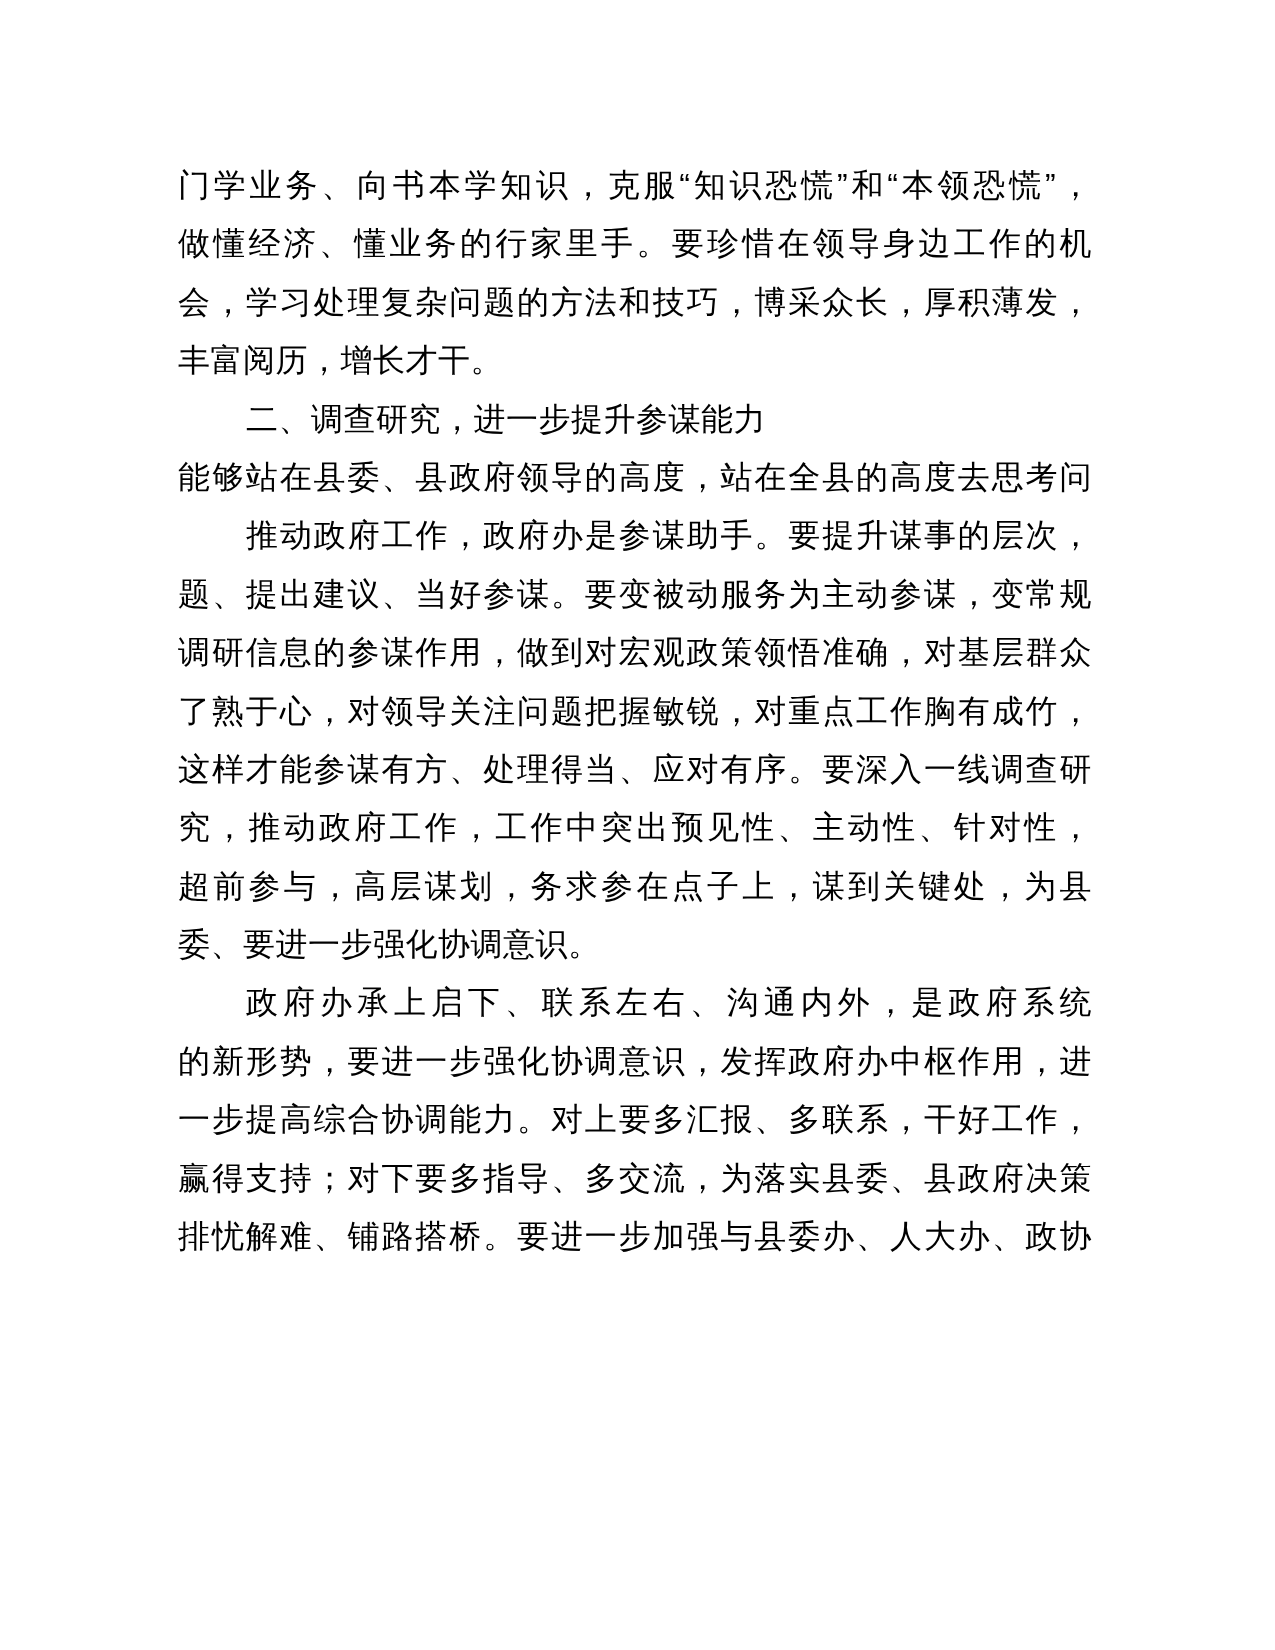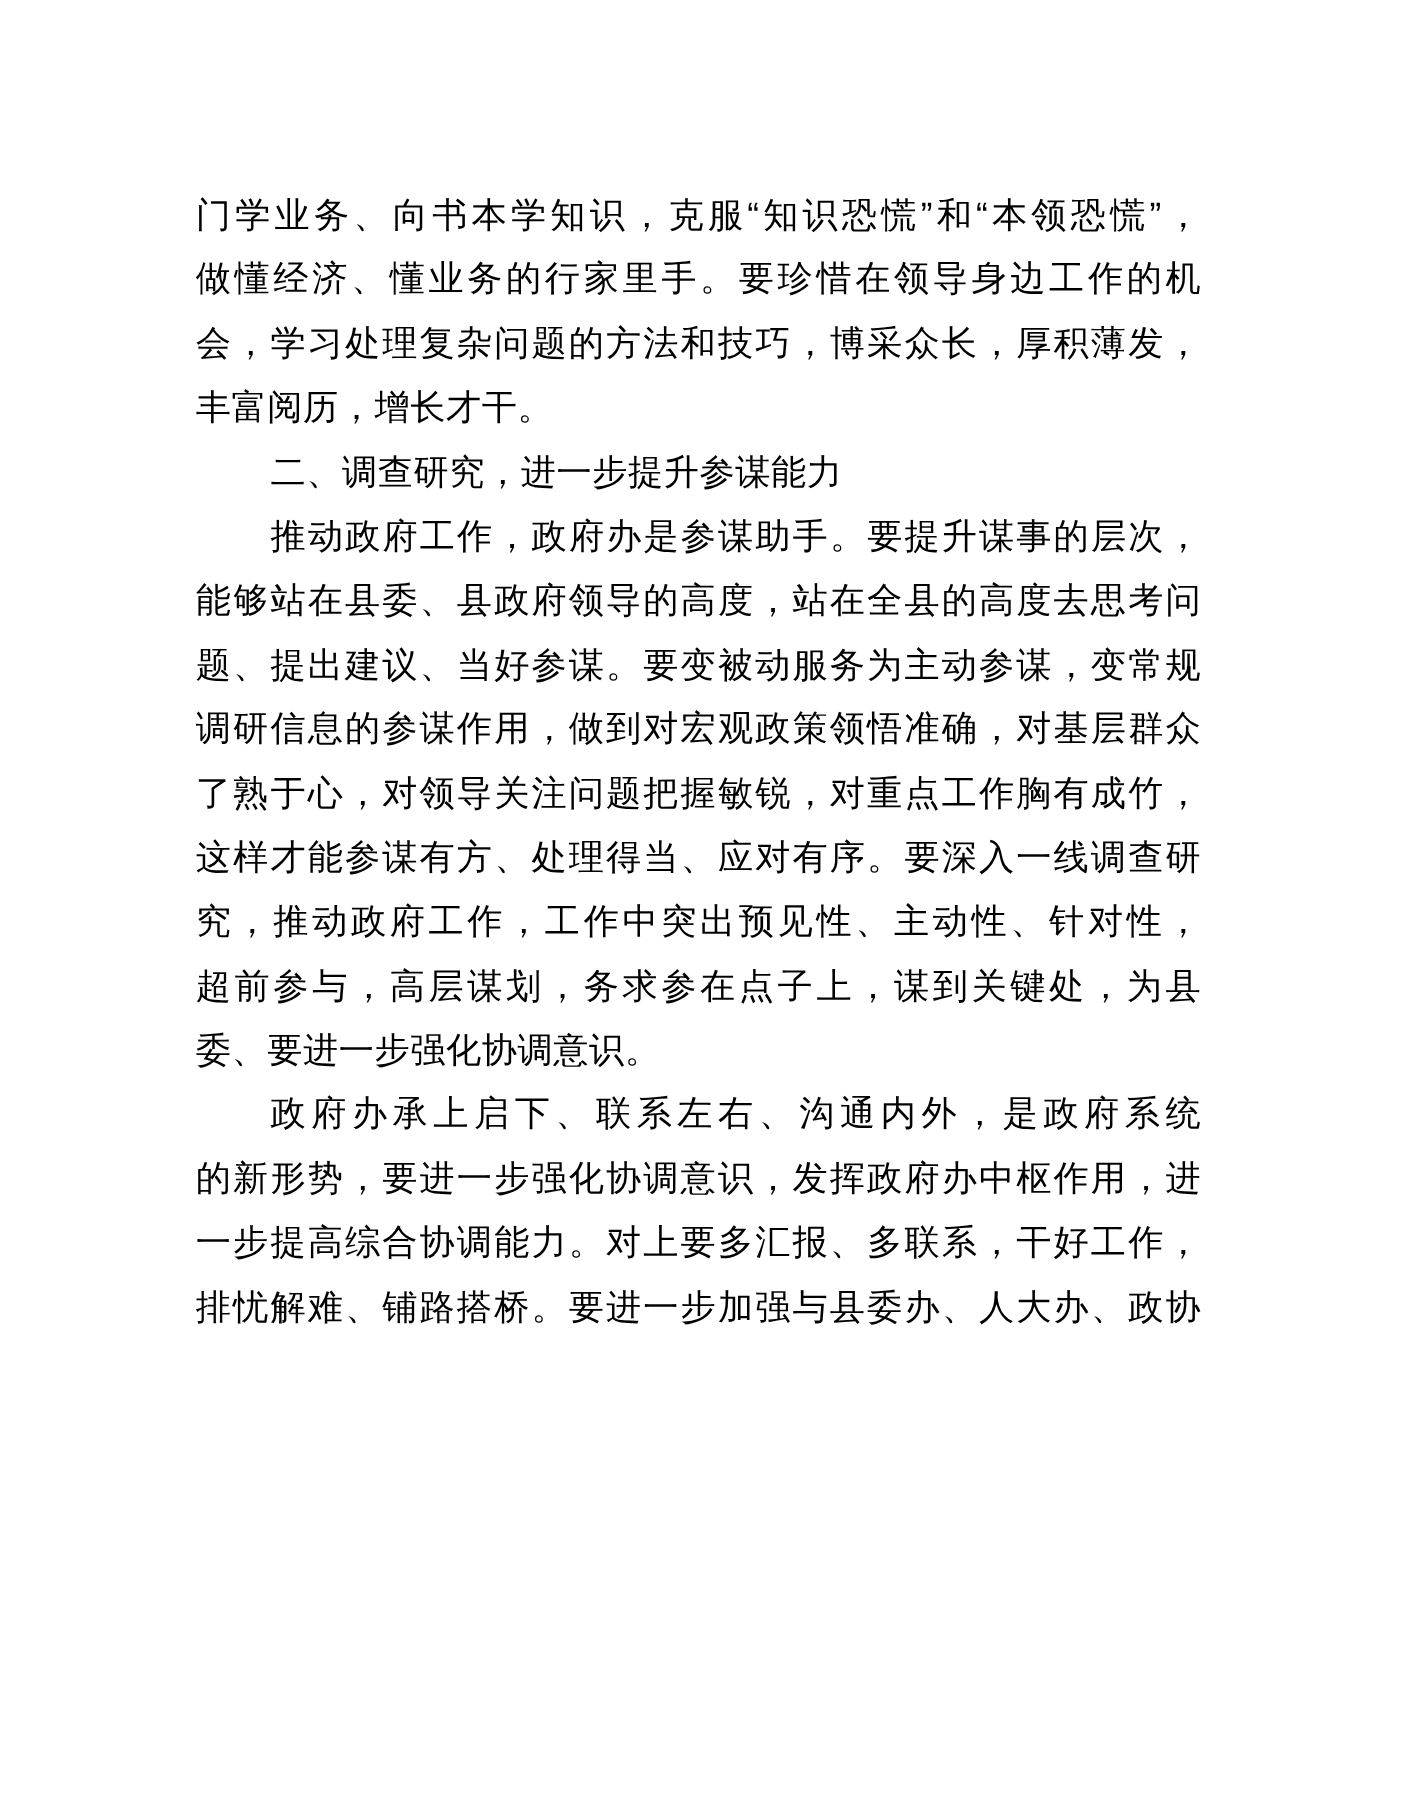--- a/index.html
+++ b/index.html
@@ -11,21 +11,21 @@
     position: relative;
     width: 1275px;
     height: 1650px;
     background: #ffffff;
     overflow: hidden;
     font-family: "Liberation Sans", sans-serif;
   }
   .content {
     position: absolute;
     left: 178px;
-    top: 166px;
+    top: 156px;
     width: 914px;
   }
   .line {
     font-size: 32px;
     line-height: 58.4px;
     height: 58.4px;
     color: #000000;
     text-align: justify;
     text-align-last: left;
     overflow: hidden;
@@ -44,27 +44,28 @@
 </head>
 <body>
 
 <div class="page">
   <div class="content">
       <div class="line fill">门学业务、向书本学知识，克服“知识恐慌”和“本领恐慌”，</div>
       <div class="line fill">做懂经济、懂业务的行家里手。要珍惜在领导身边工作的机</div>
       <div class="line fill">会，学习处理复杂问题的方法和技巧，博采众长，厚积薄发，</div>
       <div class="line">丰富阅历，增长才干。</div>
       <div class="line indent heading">二、调查研究，进一步提升参谋能力</div>
+      <div class="line fill">能够站在县委、县政府领导的高度，站在全县的高度去思考问</div>
       <div class="line indent fill">推动政府工作，政府办是参谋助手。要提升谋事的层次，</div>
-      <div class="line fill">能够站在县委、县政府领导的高度，站在全县的高度去思考问</div>
       <div class="line fill">题、提出建议、当好参谋。要变被动服务为主动参谋，变常规</div>
       <div class="line fill">调研信息的参谋作用，做到对宏观政策领悟准确，对基层群众</div>
       <div class="line fill">了熟于心，对领导关注问题把握敏锐，对重点工作胸有成竹，</div>
       <div class="line fill">这样才能参谋有方、处理得当、应对有序。要深入一线调查研</div>
       <div class="line fill">究，推动政府工作，工作中突出预见性、主动性、针对性，</div>
       <div class="line fill">超前参与，高层谋划，务求参在点子上，谋到关键处，为县</div>
       <div class="line">委、要进一步强化协调意识。</div>
       <div class="line indent fill">政府办承上启下、联系左右、沟通内外，是政府系统</div>
       <div class="line fill">的新形势，要进一步强化协调意识，发挥政府办中枢作用，进</div>
       <div class="line fill">一步提高综合协调能力。对上要多汇报、多联系，干好工作，</div>
+      <div class="line fill">赢得支持；对下要多指导、多交流，为落实县委、县政府决策</div>
       <div class="line fill">排忧解难、铺路搭桥。要进一步加强与县委办、人大办、政协</div>
     </div>
 </div>
 
 </body></html>

